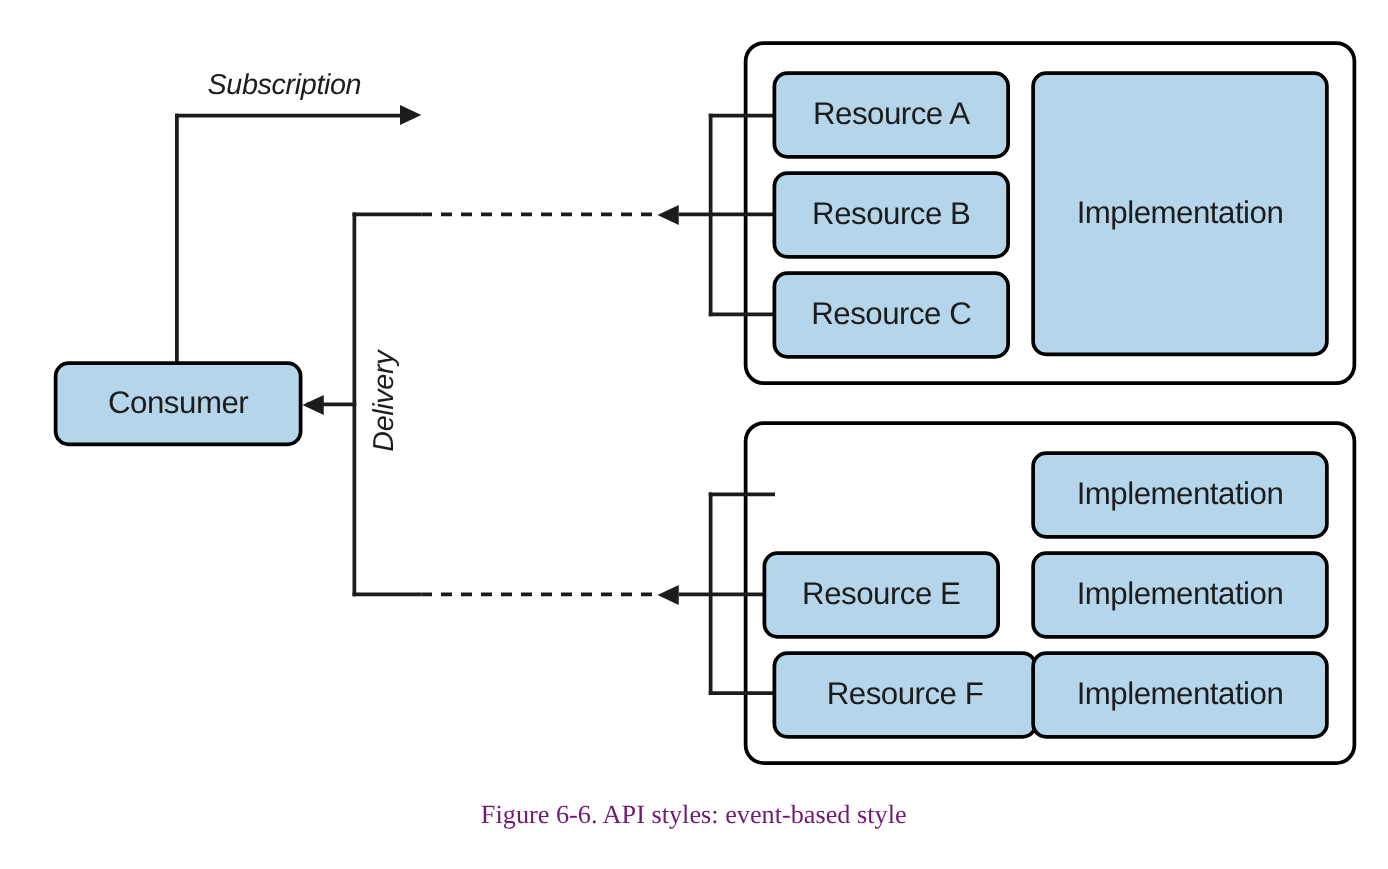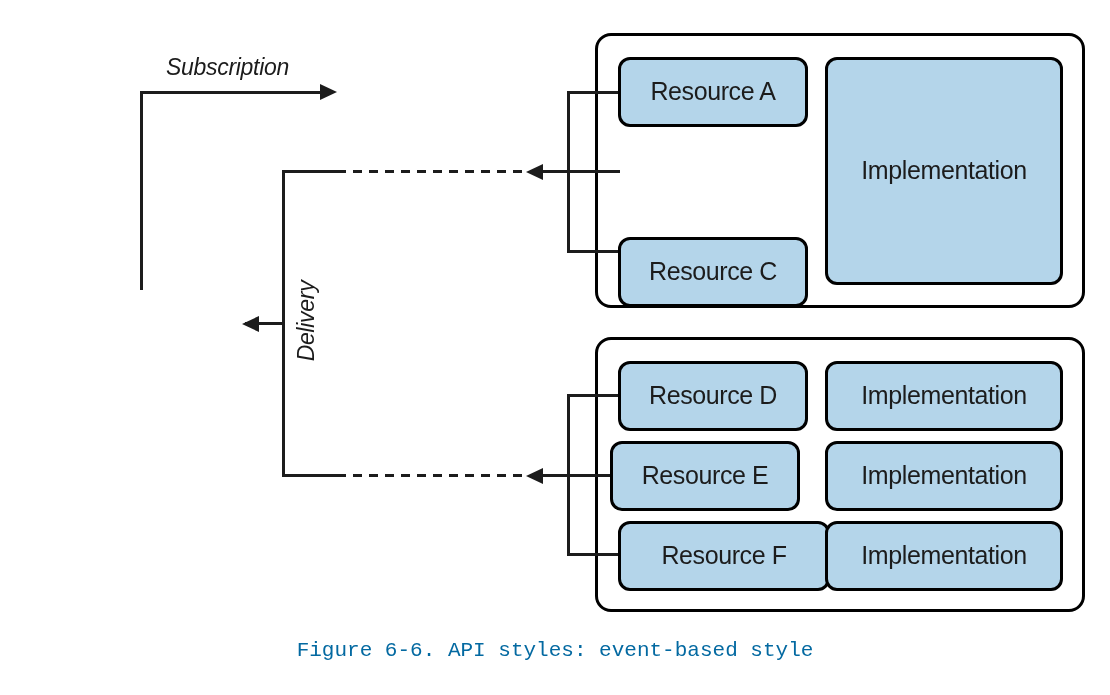--- a/index.html
+++ b/index.html
@@ -29,21 +29,21 @@
     border-top:8px solid transparent;border-bottom:8px solid transparent;border-right:17px solid #1c1c1c;}
   
   .edge-label{
     position:absolute;z-index:2;font-style:italic;font-size:23px;letter-spacing:-0.3px;
     color:#1c1c1c;text-align:center;
   }
   .rot{transform:rotate(-90deg);transform-origin:center center;}
   
   .caption{
     position:absolute;left:0;top:639px;width:1110px;text-align:center;z-index:2;
-    font-family:Liberation Mono, monospace;font-size:21px;color:#0369a1;
+    font-family:Liberation Serif, serif;font-size:21px;color:#701a75;
   }
 </style>
 </head>
 <body>
 
 <div class="canvas">
 
   <div class="vline" style="left:140px;top:91px;height:199px;"></div>
   <div class="hline" style="left:140px;top:91px;width:183px;"></div>
   <div class="arr-r" style="left:320px;top:84px;"></div>
@@ -65,37 +65,40 @@
   <div class="hline" style="left:543px;top:474px;width:77px;"></div>
 
   <div class="vline" style="left:567px;top:91px;height:162px;"></div>
   <div class="hline" style="left:567px;top:91px;width:53px;"></div>
   <div class="hline" style="left:567px;top:250px;width:53px;"></div>
 
   <div class="vline" style="left:567px;top:394px;height:162px;"></div>
   <div class="hline" style="left:567px;top:394px;width:53px;"></div>
   <div class="hline" style="left:567px;top:553px;width:53px;"></div>
 
+  <div class="node blue" style="left:43px;top:289px;width:199px;height:68px;">
+    <span>Consumer</span>
+  </div>
 
 
   <div class="node white" style="left:595px;top:33px;width:490px;height:275px;"></div>
   <div class="node blue" style="left:618px;top:57px;width:190px;height:70px;">
     <span>Resource A</span>
   </div>
-  <div class="node blue" style="left:618px;top:217px;width:190px;height:70px;margin-top:20px;">
+  <div class="node blue" style="left:618px;top:137px;width:190px;height:70px;">
+    <span>Resource B</span>
+  </div>
+  <div class="node blue" style="left:618px;top:217px;width:190px;height:70px;">
     <span>Resource C</span>
   </div>
   <div class="node blue" style="left:825px;top:57px;width:238px;height:228px;">
     <span>Implementation</span>
   </div>
 
   <div class="node white" style="left:595px;top:337px;width:490px;height:275px;"></div>
-  <div class="node blue" style="left:618px;top:361px;width:190px;height:70px;">
-    <span>Resource D</span>
-  </div>
   <div class="node blue" style="left:610px;top:441px;width:190px;height:70px;">
     <span>Resource E</span>
   </div>
   <div class="node blue" style="left:618px;top:521px;width:212px;height:70px;">
     <span>Resource F</span>
   </div>
   <div class="node blue" style="left:825px;top:361px;width:238px;height:70px;">
     <span>Implementation</span>
   </div>
   <div class="node blue" style="left:825px;top:441px;width:238px;height:70px;">

